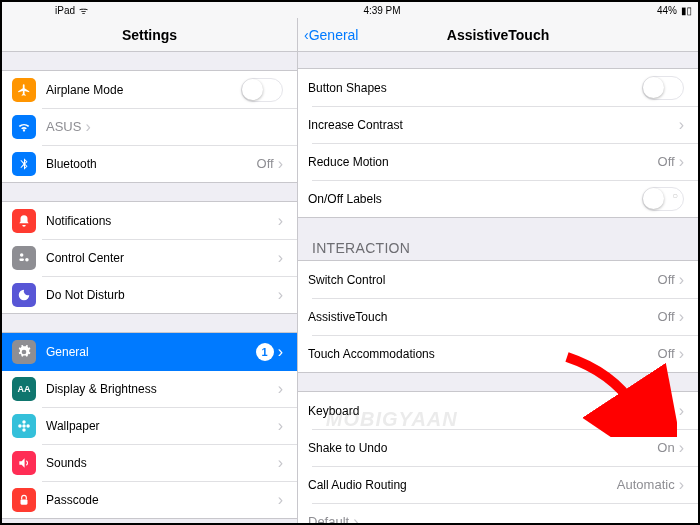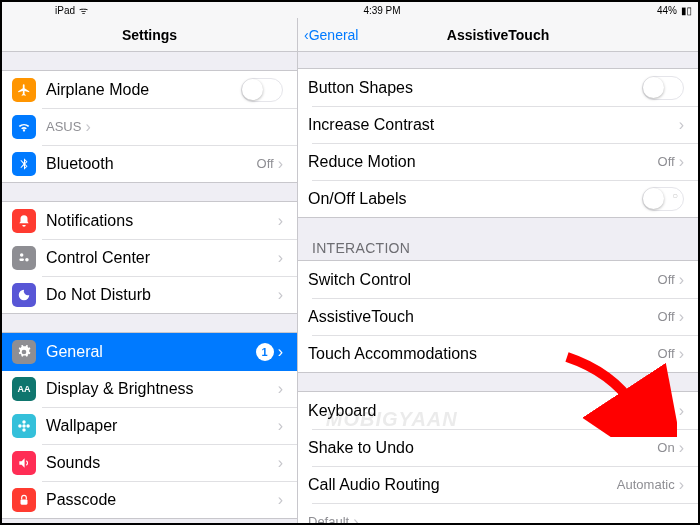--- a/index.html
+++ b/index.html
@@ -20,21 +20,21 @@
 .group { margin-top: 18px; }
 .group-header { font-size: 14px; color: #6d6d72; padding: 4px 14px; text-transform: uppercase; letter-spacing: 0.3px; }
 .list { background: #fff; border-top: 1px solid #c8c7cc; border-bottom: 1px solid #c8c7cc; }
 .row { height: 37px; display: flex; align-items: center; padding: 0 14px 0 10px; position: relative; cursor: pointer; }
 .row + .row::before { content: ""; position: absolute; left: 40px; right: 0; top: 0; height: 1px; background: #e0e0e3; }
 .right-col .row + .row::before { left: 14px; }
 .row.selected { background: #007aff; color: #fff; }
 .row.selected + .row::before { left: 0; background: #007aff; }
 
 .icon { width: 24px; height: 24px; border-radius: 5px; display: flex; align-items: center; justify-content: center; margin-right: 10px; flex-shrink: 0; }
-.label { flex: 1; font-size: 16px; }
+.label { flex: 1; font-size: 12px; }
 .value { color: #8e8e93; font-size: 13px; margin-right: 4px; }
 .chevron { color: #c7c7cc; font-size: 16px; }
 .row.selected .chevron { color: #fff; }
 
 .toggle { width: 42px; height: 24px; border-radius: 12px; background: #fff; border: 1.5px solid #e5e5ea; position: relative; }
 .toggle::after { content: ""; width: 21px; height: 21px; background: #fff; border-radius: 50%; position: absolute; left: 0; top: 0; box-shadow: 0 1px 3px rgba(0,0,0,0.3); }
 .toggle.labeled::before { content: "○"; position: absolute; right: 5px; top: 2px; font-size: 10px; color: #ccc; }
 
 .badge { background: #fff; color: #007aff; border-radius: 9px; min-width: 18px; height: 18px; font-size: 11px; font-weight: 600; display: flex; align-items: center; justify-content: center; padding: 0 5px; margin-right: 4px; }
 

